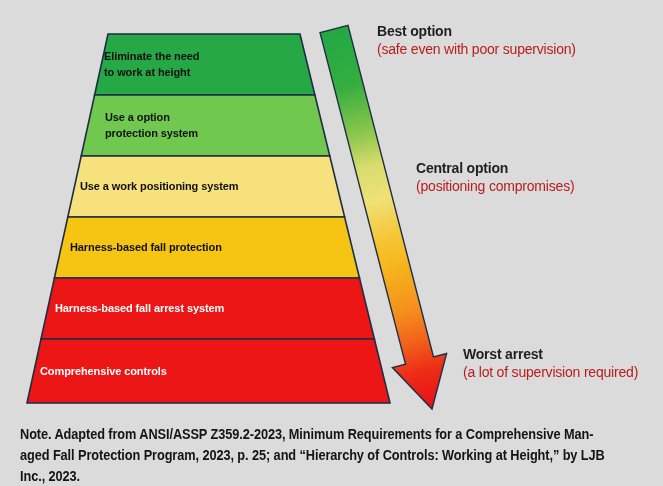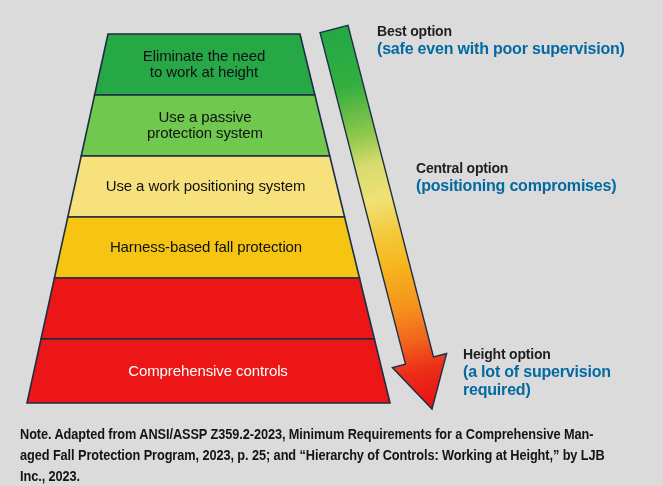--- a/index.html
+++ b/index.html
@@ -8,41 +8,40 @@
     background:#ffffff;
   }
   #stage{
     position:relative;
     width:663px;height:486px;
     overflow:hidden;
   }
   #diagram-svg{position:absolute;left:0;top:0;}
   .level-label{
     position:absolute;
-    text-align:center;
-    font-weight:normal;
-    font-size:15px;
+    text-align:left;
+    font-weight:bold;
+    font-size:11px;
     line-height:16px;
     white-space:pre-line;
     letter-spacing:-0.1px;
   }
   .annotation{position:absolute;}
   .ann-title{
     font-weight:bold;
     font-size:14px;
     line-height:18px;
     color:#1f1f1f;
     letter-spacing:-0.2px;
   }
   .ann-sub{
-    font-size:16px;
+    font-size:14px;
     line-height:18px;
-    color:#0369a1;
+    color:#b91c1c;
     letter-spacing:-0.2px;
-    font-weight:bold;
   }
   #note{
     position:absolute;
     left:20px;top:424px;
     width:720px;
     transform:scaleX(0.88);
     transform-origin:left top;
     font-weight:bold;
     font-size:14.5px;
     line-height:21px;
@@ -79,42 +78,43 @@
     <polygon points="67.8,217 344.6,217 359.5,278 54.4,278" stroke-width="1.6" fill="#f6c513" stroke="#1d2d44"></polygon>
     <polygon points="54.4,278 359.5,278 374.4,339 41,339" stroke-width="1.6" fill="#ec1616" stroke="#1d2d44"></polygon>
     <polygon points="41,339 374.4,339 390,403 27,403" stroke-width="1.6" fill="#ec1616" stroke="#1d2d44"></polygon>
 
     <polygon points="320,32.6 348,25.4 433.5,357 446.6,353.6 432,409 392.4,367.6 405.5,364.2" fill="url(#arrowGrad)" stroke-width="1.4" stroke="#1d2d44"></polygon>
   </svg>
 
   <div class="level-label" style="left: 104px; top: 48px; width: 200px; color: rgb(16, 16, 16);">Eliminate the need
 to work at height</div>
 
-  <div class="level-label" style="left: 105px; top: 109px; width: 200px; color: rgb(16, 16, 16);">Use a passive
+  <div class="level-label" style="left: 105px; top: 109px; width: 200px; color: rgb(16, 16, 16);">Use a option
 protection system</div>
 
   <div class="level-label" style="left: 70px; top: 239px; width: 272px; color: rgb(16, 16, 16);">Harness-based fall protection</div>
 
   <div class="level-label" style="left: 80px; top: 178px; width: 251px; color: rgb(16, 16, 16);">Use a work positioning system</div>
 
+  <div class="level-label" style="left: 55px; top: 300px; width: 305px; color: rgb(255, 255, 255);">Harness-based fall arrest system</div>
 
   <div class="level-label" style="left: 40px; top: 363px; width: 336px; color: rgb(255, 255, 255);">Comprehensive controls</div>
 
   <div class="annotation" style="left:377px;top:22px;">
     <div class="ann-title">Best option</div>
     <div class="ann-sub">(safe even with poor supervision)</div>
   </div>
 
   <div class="annotation" style="left:416px;top:159px;">
     <div class="ann-title">Central option</div>
     <div class="ann-sub">(positioning compromises)</div>
   </div>
 
   <div class="annotation" style="left:463px;top:345px;">
-    <div class="ann-title">Height option</div>
+    <div class="ann-title">Worst arrest</div>
     <div class="ann-sub">(a lot of supervision required)</div>
   </div>
 
   <div id="note">Note. Adapted from ANSI/ASSP Z359.2-2023, Minimum Requirements for a Comprehensive Man-
 aged Fall Protection Program, 2023, p. 25; and “Hierarchy of Controls: Working at Height,” by LJB
 Inc., 2023.</div>
 
 </div>
 
 </body></html>

